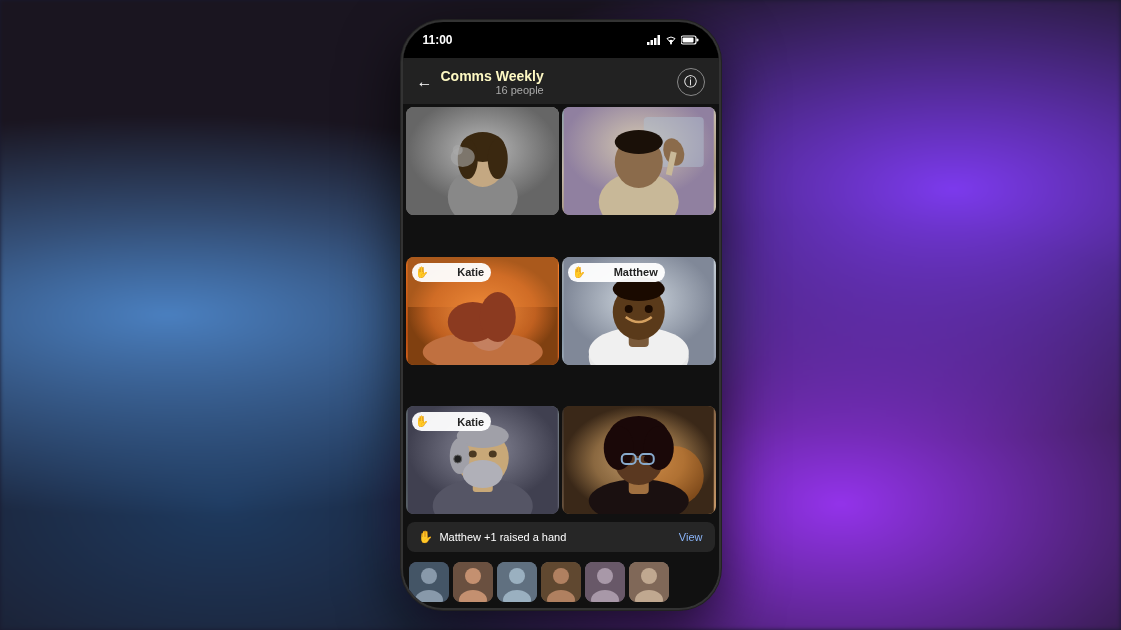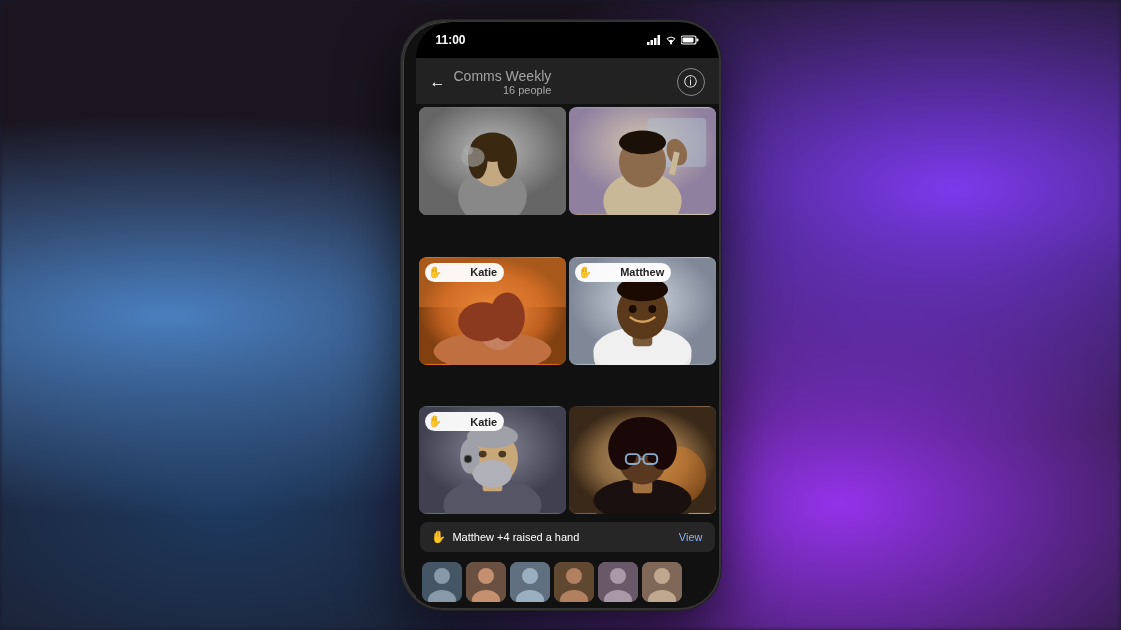--- a/index.html
+++ b/index.html
@@ -32,21 +32,20 @@
       transform: translate(-50%, -50%);
       width: 320px;
       height: 590px;
       background: #111;
       border-radius: 42px;
       border: 2px solid #333;
       box-shadow: 0 0 0 1px #222, 0 20px 60px rgba(0,0,0,0.7), inset 0 0 0 1px #444;
       overflow: hidden;
       display: flex;
       flex-direction: column;
-      padding-left: 13px;
     }
 
     
     .phone-top-bar {
       background: #000;
       height: 36px;
       display: flex;
       align-items: center;
       justify-content: space-between;
       padding: 0 20px;
@@ -95,23 +94,23 @@
       color: #fff;
       font-size: 16px;
     }
 
     .header-title {
       display: flex;
       flex-direction: column;
     }
 
     .header-title .title {
-      color: #a3a3a3;
+      color: #fef9c3;
       font-size: 14px;
-      font-weight: 400;
+      font-weight: 700;
     }
 
     .header-title .subtitle {
       color: #aaa;
       font-size: 11px;
       text-align: right;
     }
 
     .info-btn {
       width: 28px;
@@ -544,21 +543,21 @@
 
             <ellipse cx="65" cy="53" rx="3" ry="3" fill="#1a0808"></ellipse>
             <ellipse cx="83" cy="53" rx="3" ry="3" fill="#1a0808"></ellipse>
           </svg>
         </div>
       </div>
 
       <div class="notification-bar">
         <div class="notif-left">
           <span style="font-size:12px;">✋</span>
-          <span class="notif-text">Matthew +4 raised a hand</span>
+          <span class="notif-text">Matthew +1 raised a hand</span>
         </div>
         <span class="view-btn">View</span>
       </div>
 
     </div>
 
     <div class="participants-strip">
       <div class="participant-thumb p-thumb-1">
         <svg width="40" height="40" viewBox="0 0 40 40">
           <rect width="40" height="40" fill="#445566" rx="6"></rect>

